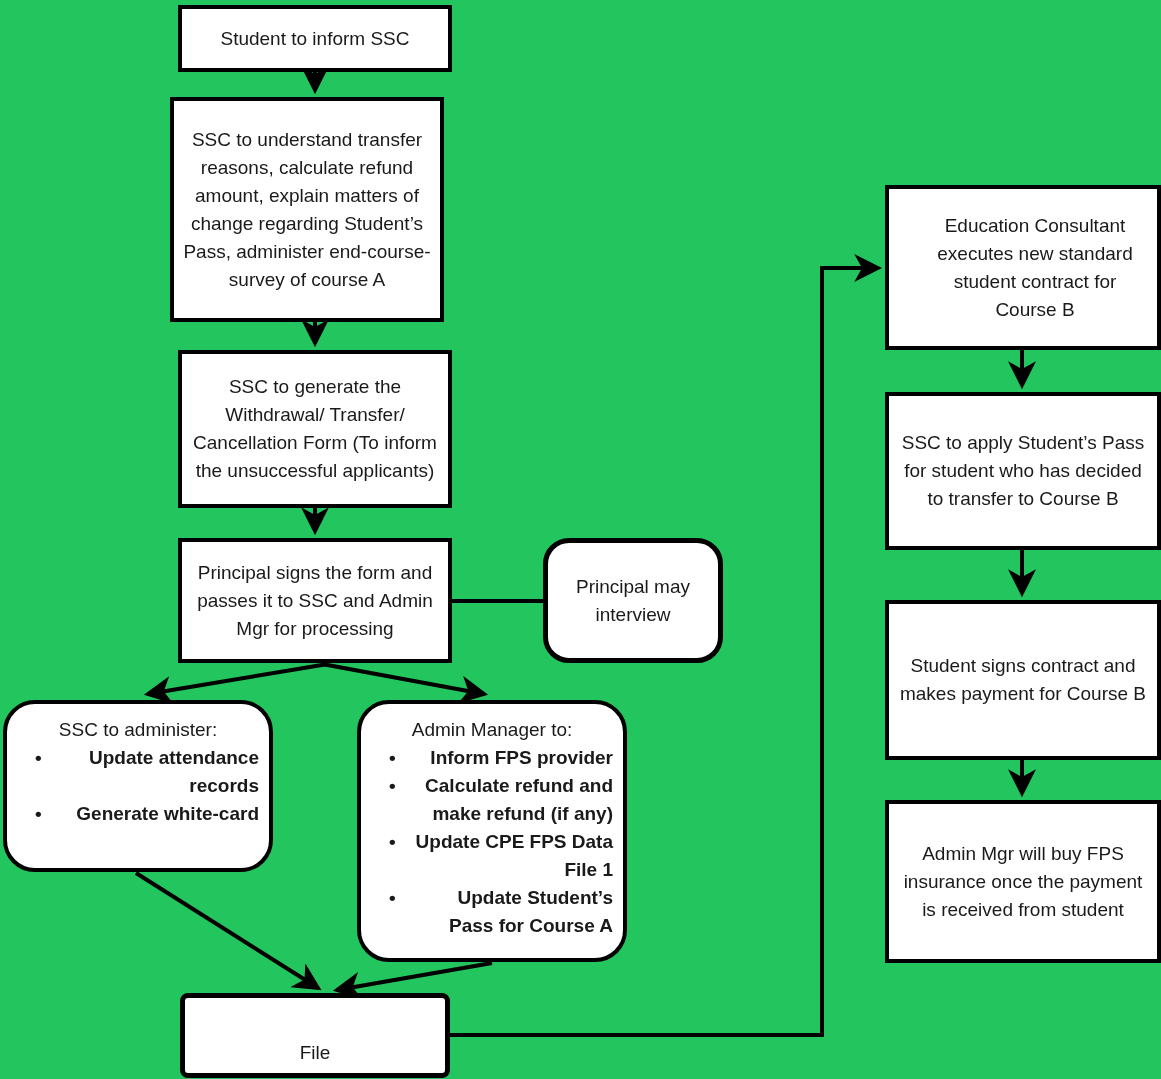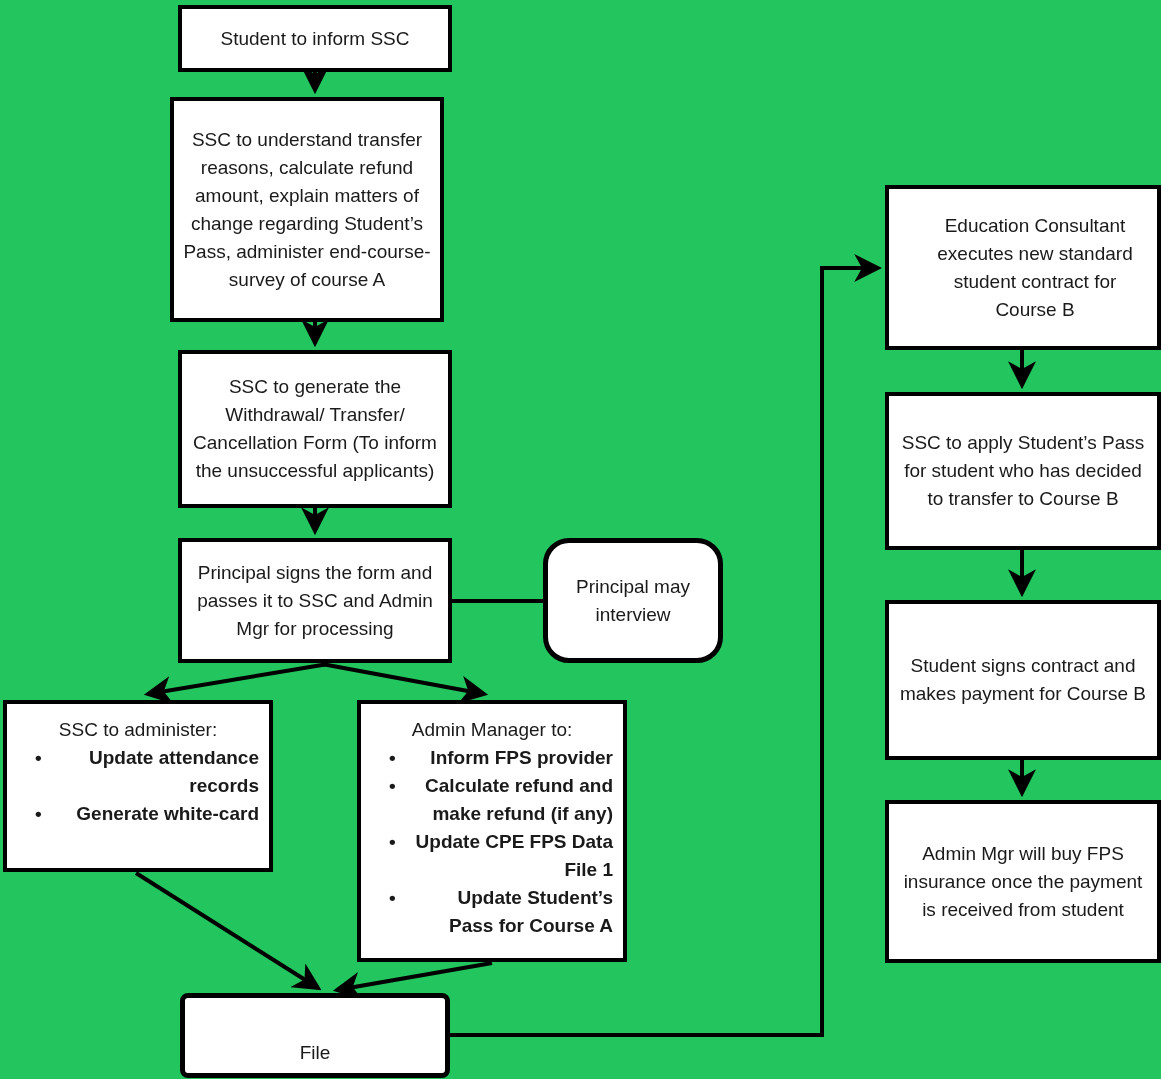--- a/index.html
+++ b/index.html
@@ -35,20 +35,21 @@
   }
   .node.rounded{
     border-radius:26px;
     border-width:5px;
   }
   .node.list{
     flex-direction:column;
     align-items:stretch;
     justify-content:flex-start;
     padding:12px 10px 6px 10px;
+    border-radius:32px;
   }
   .node.list .list-heading{
     text-align:center;
     margin:0 0 0 0;
   }
   .node.list ul{
     margin:0;
     padding:0 0 0 18px;
     list-style:none;
     text-align:right;

